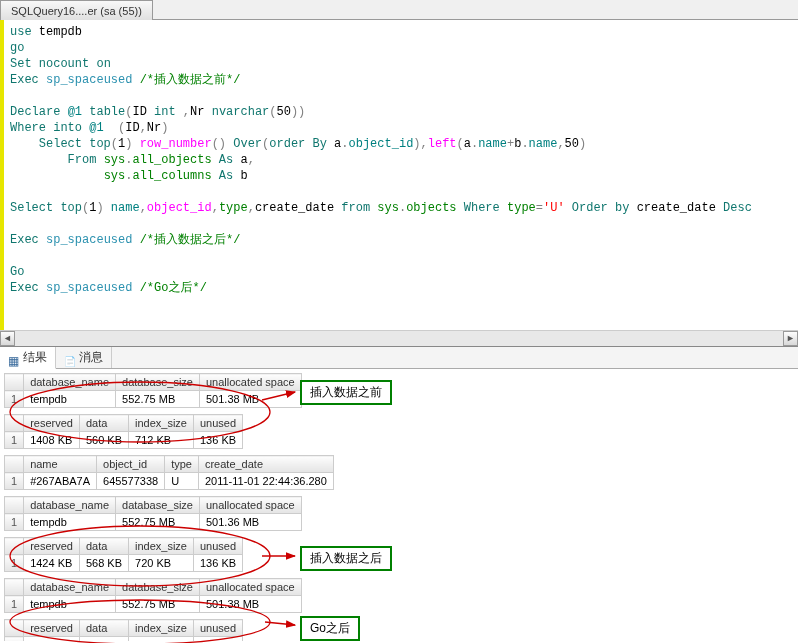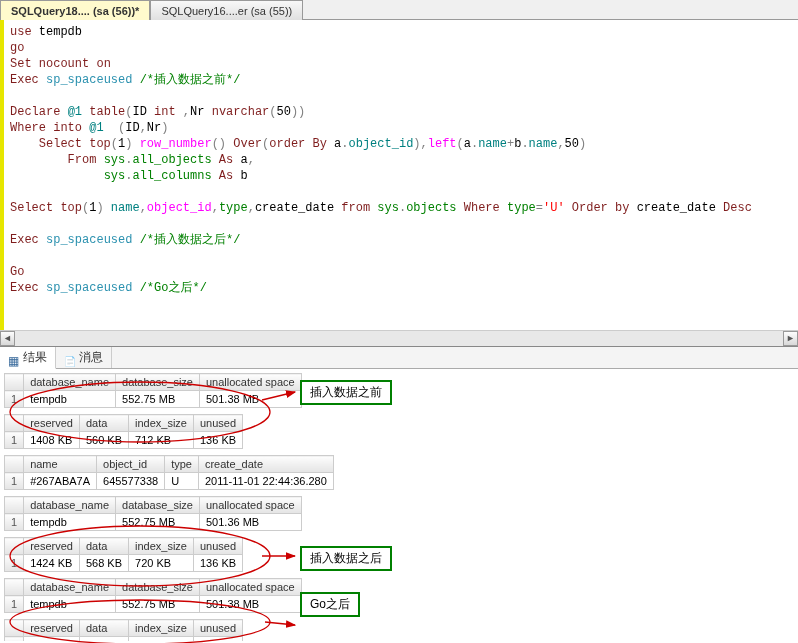--- a/index.html
+++ b/index.html
@@ -3,21 +3,21 @@
 <meta charset="utf-8">
 <style>
 * { box-sizing: border-box; margin: 0; padding: 0; }
 body { font-family: "Microsoft YaHei", Tahoma, sans-serif; font-size: 11px; background: #fff; width: 798px; height: 643px; overflow: hidden; position: relative; }
 
 .tabs { display: flex; background: #f0f0f0; height: 20px; border-bottom: 1px solid #999; }
 .tab { padding: 2px 10px; border: 1px solid #999; border-bottom: none; background: linear-gradient(#f8f8f8, #e0e0e0); font-size: 11px; color: #333; cursor: pointer; height: 20px; display: flex; align-items: center; }
 .tab.active { background: #fffacd; font-weight: bold; }
 
 .editor { background: #fff; border-left: 4px solid #e6e600; padding: 4px 6px; font-family: Consolas, "Courier New", monospace; font-size: 12px; line-height: 16px; height: 310px; overflow: hidden; white-space: pre; color: #000; }
-.kw-blue { color: #7f1d1d; }
+.kw-blue { color: #0f766e; }
 .kw-green { color: #008000; }
 .kw-magenta { color: #ff00ff; }
 .kw-gray { color: #808080; }
 .kw-red { color: #ff0000; }
 .kw-teal { color: #008080; }
 .kw-darkcyan { color: #2b91af; }
 
 .scrollbar-h { background: #e8e8e8; height: 17px; border-top: 1px solid #ccc; border-bottom: 1px solid #888; position: relative; }
 .scrollbar-h .arrow { width: 15px; height: 15px; background: linear-gradient(#fdfdfd,#d8d8d8); border: 1px solid #999; display: inline-block; font-size: 9px; text-align: center; line-height: 13px; color: #555; }
 .scrollbar-h .arrow.right { float: right; }
@@ -38,21 +38,20 @@
 .rgrid .rownum { background: linear-gradient(#fdfdfd, #e4e4e4); text-align: center; width: 16px; color: #555; }
 .rgrid .corner { background: linear-gradient(#fdfdfd, #e4e4e4); width: 16px; }
 
 .annot-box { position: absolute; border: 2px solid #008000; padding: 2px 8px; font-size: 12px; color: #000; background: #fff; font-family: "SimSun", sans-serif; }
 svg.overlay { position: absolute; left: 0; top: 0; pointer-events: none; width: 798px; height: 643px; }
 </style>
 </head>
 <body>
 
 <div class="tabs">
-  <div class="tab active">SQLQuery18.... (sa (56))*</div>
   <div class="tab">SQLQuery16....er (sa (55))</div>
 </div>
 
 <div class="editor"><span class="kw-blue">use</span> <span>tempdb</span>
 <span class="kw-blue">go</span>
 <span class="kw-blue">Set</span> <span class="kw-blue">nocount</span> <span class="kw-blue">on</span>
 <span class="kw-blue">Exec</span> <span class="kw-darkcyan">sp_spaceused</span> <span class="kw-green">/*插入数据之前*/</span>
 
 <span class="kw-blue">Declare</span> <span class="kw-teal">@1</span> <span class="kw-blue">table</span><span class="kw-gray">(</span><span>ID</span> <span class="kw-blue">int</span><span class="kw-gray"> ,</span><span>Nr</span> <span class="kw-blue">nvarchar</span><span class="kw-gray">(</span><span>50</span><span class="kw-gray">))</span>
 <span class="kw-blue">Where</span> <span class="kw-blue">into</span> <span class="kw-teal">@1</span><span class="kw-gray">  (</span><span>ID</span><span class="kw-gray">,</span><span>Nr</span><span class="kw-gray">)</span>
@@ -224,13 +223,13 @@
   <ellipse cx="140" cy="412" rx="130" ry="30" fill="none" stroke="#cc0000" stroke-width="1.3"></ellipse>
   <line x1="262" y1="400" x2="295" y2="392" stroke="#cc0000" stroke-width="1.3" marker-end="url(#arrowhead)"></line>
   <ellipse cx="140" cy="556" rx="130" ry="30" fill="none" stroke="#cc0000" stroke-width="1.3"></ellipse>
   <line x1="262" y1="556" x2="295" y2="556" stroke="#cc0000" stroke-width="1.3" marker-end="url(#arrowhead)"></line>
   <ellipse cx="140" cy="622" rx="130" ry="22" fill="none" stroke="#cc0000" stroke-width="1.3"></ellipse>
   <line x1="265" y1="622" x2="295" y2="625" stroke="#cc0000" stroke-width="1.3" marker-end="url(#arrowhead)"></line>
 </svg>
 
 <div class="annot-box" style="left:300px; top:380px">插入数据之前</div>
 <div class="annot-box" style="left:300px; top:546px">插入数据之后</div>
-<div class="annot-box" style="left:300px; top:592px">Go之后</div>
+<div class="annot-box" style="left:300px; top:616px">Go之后</div>
 
 </body></html>

